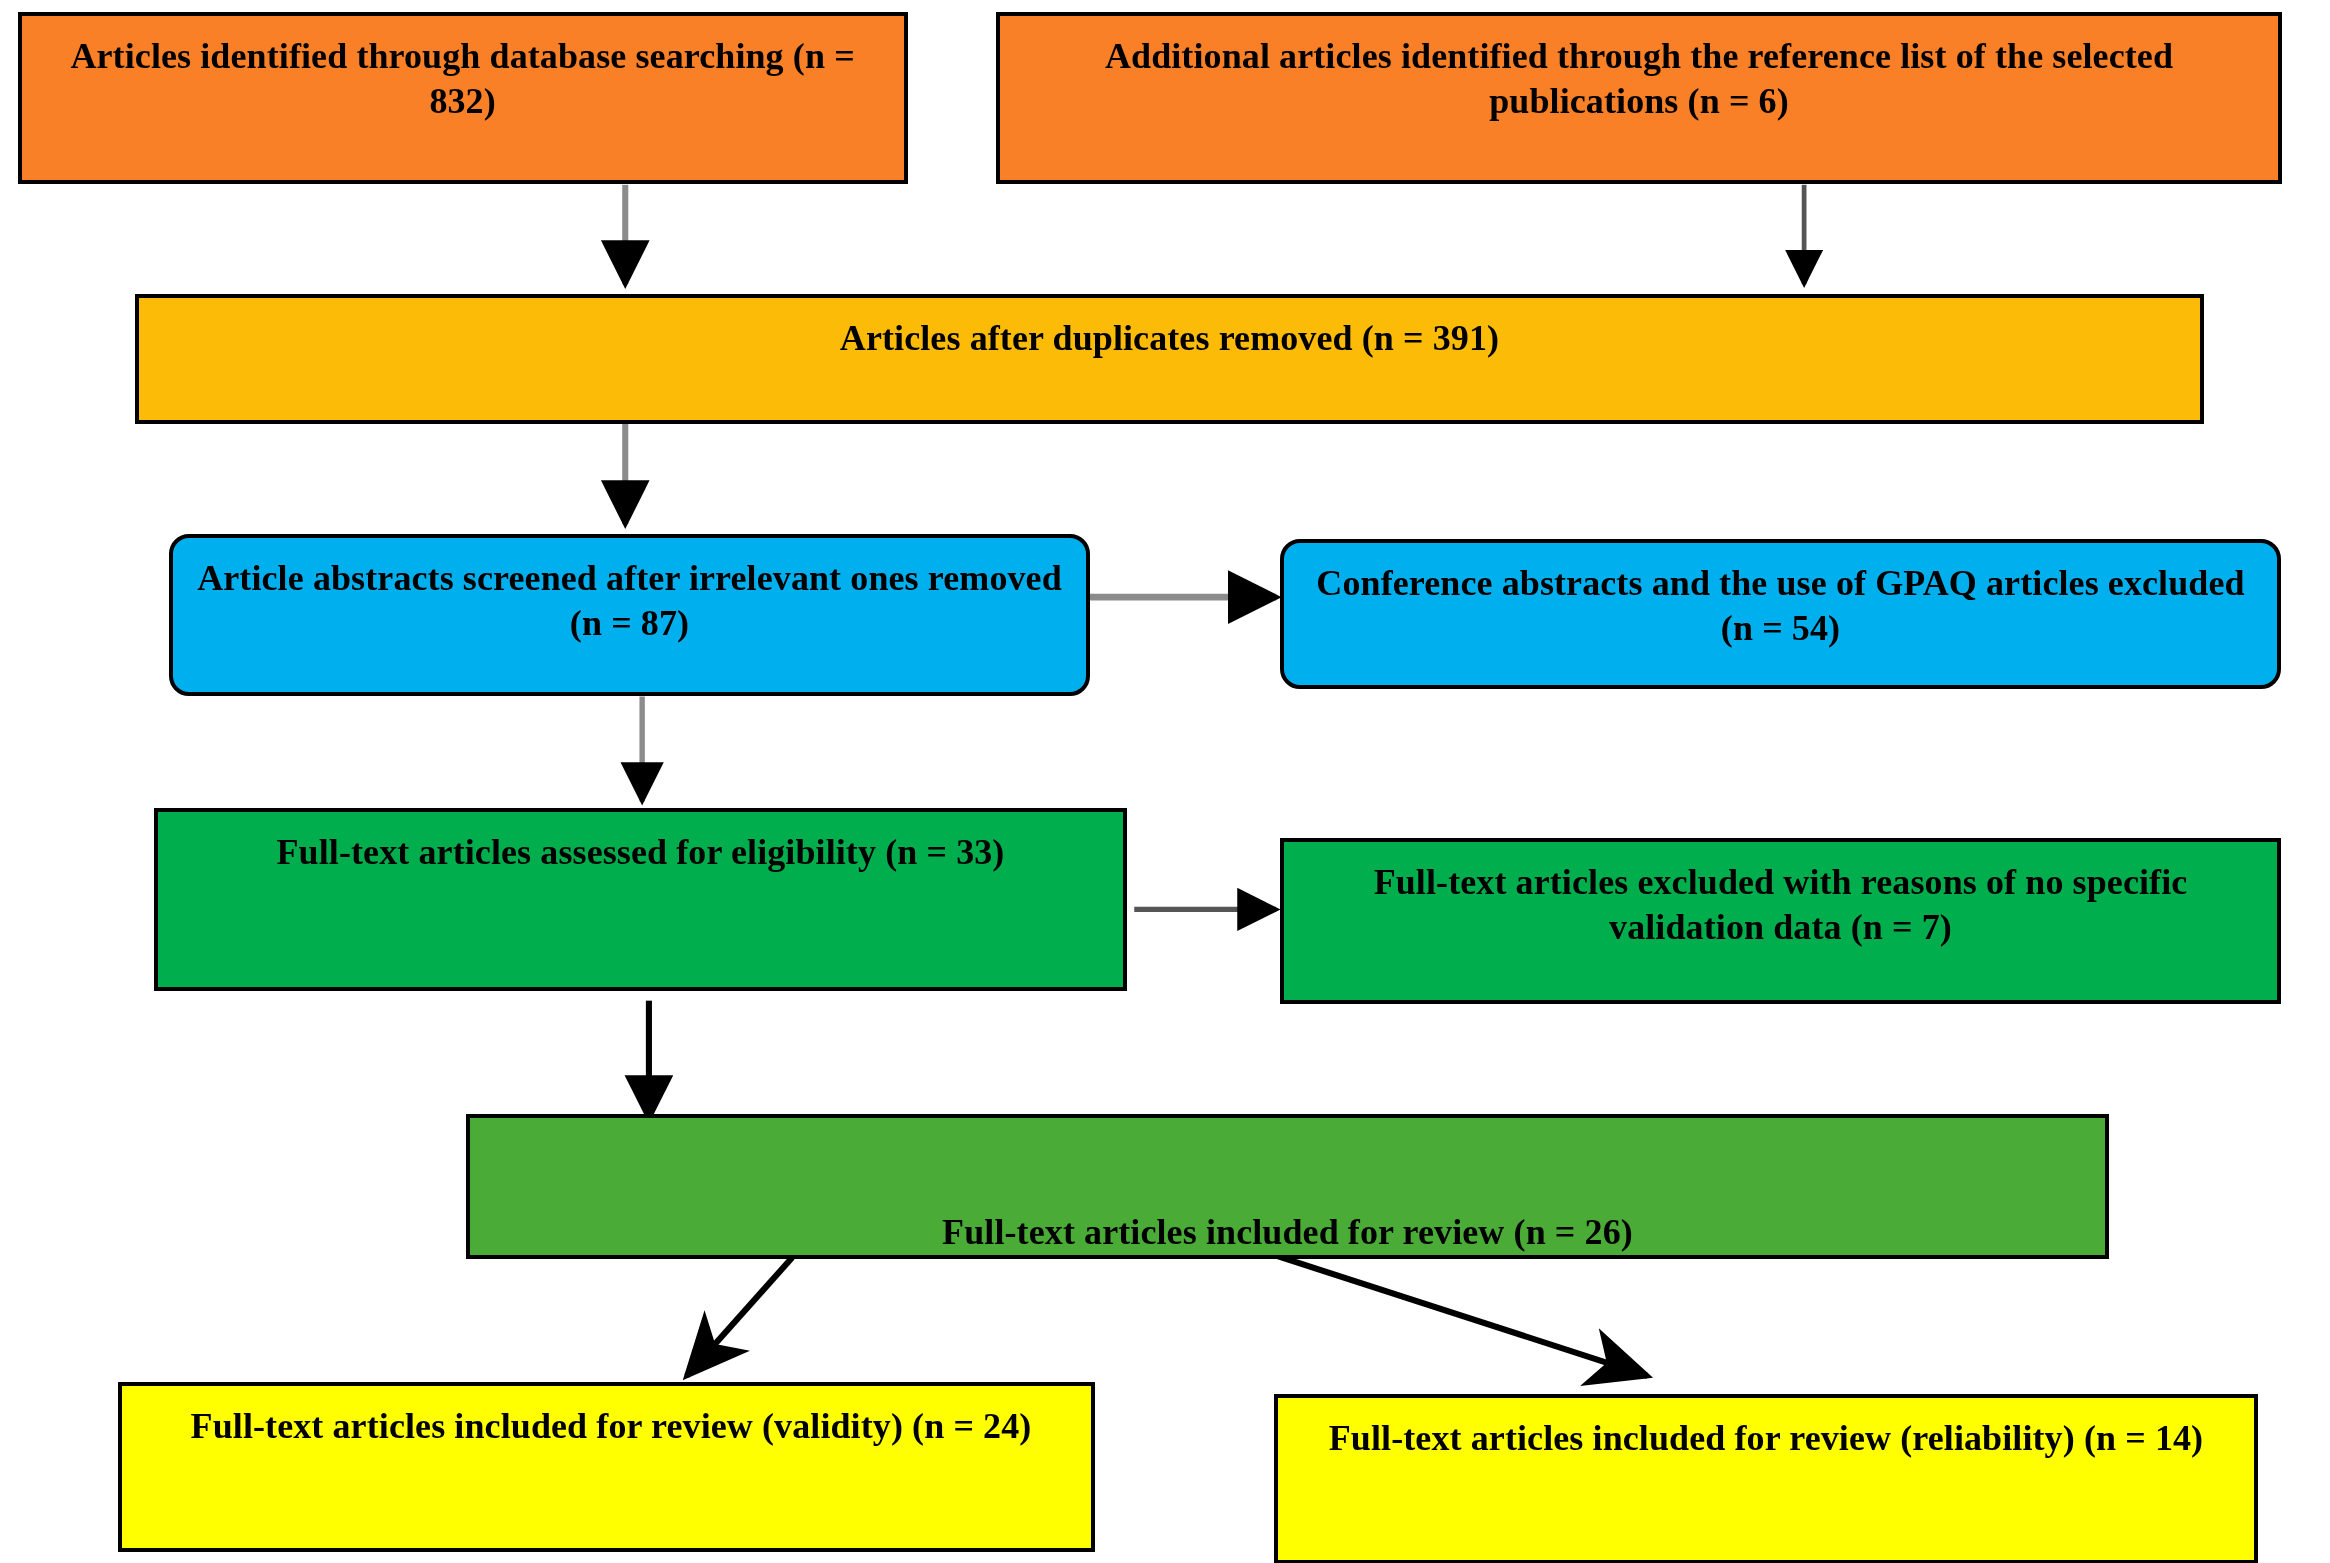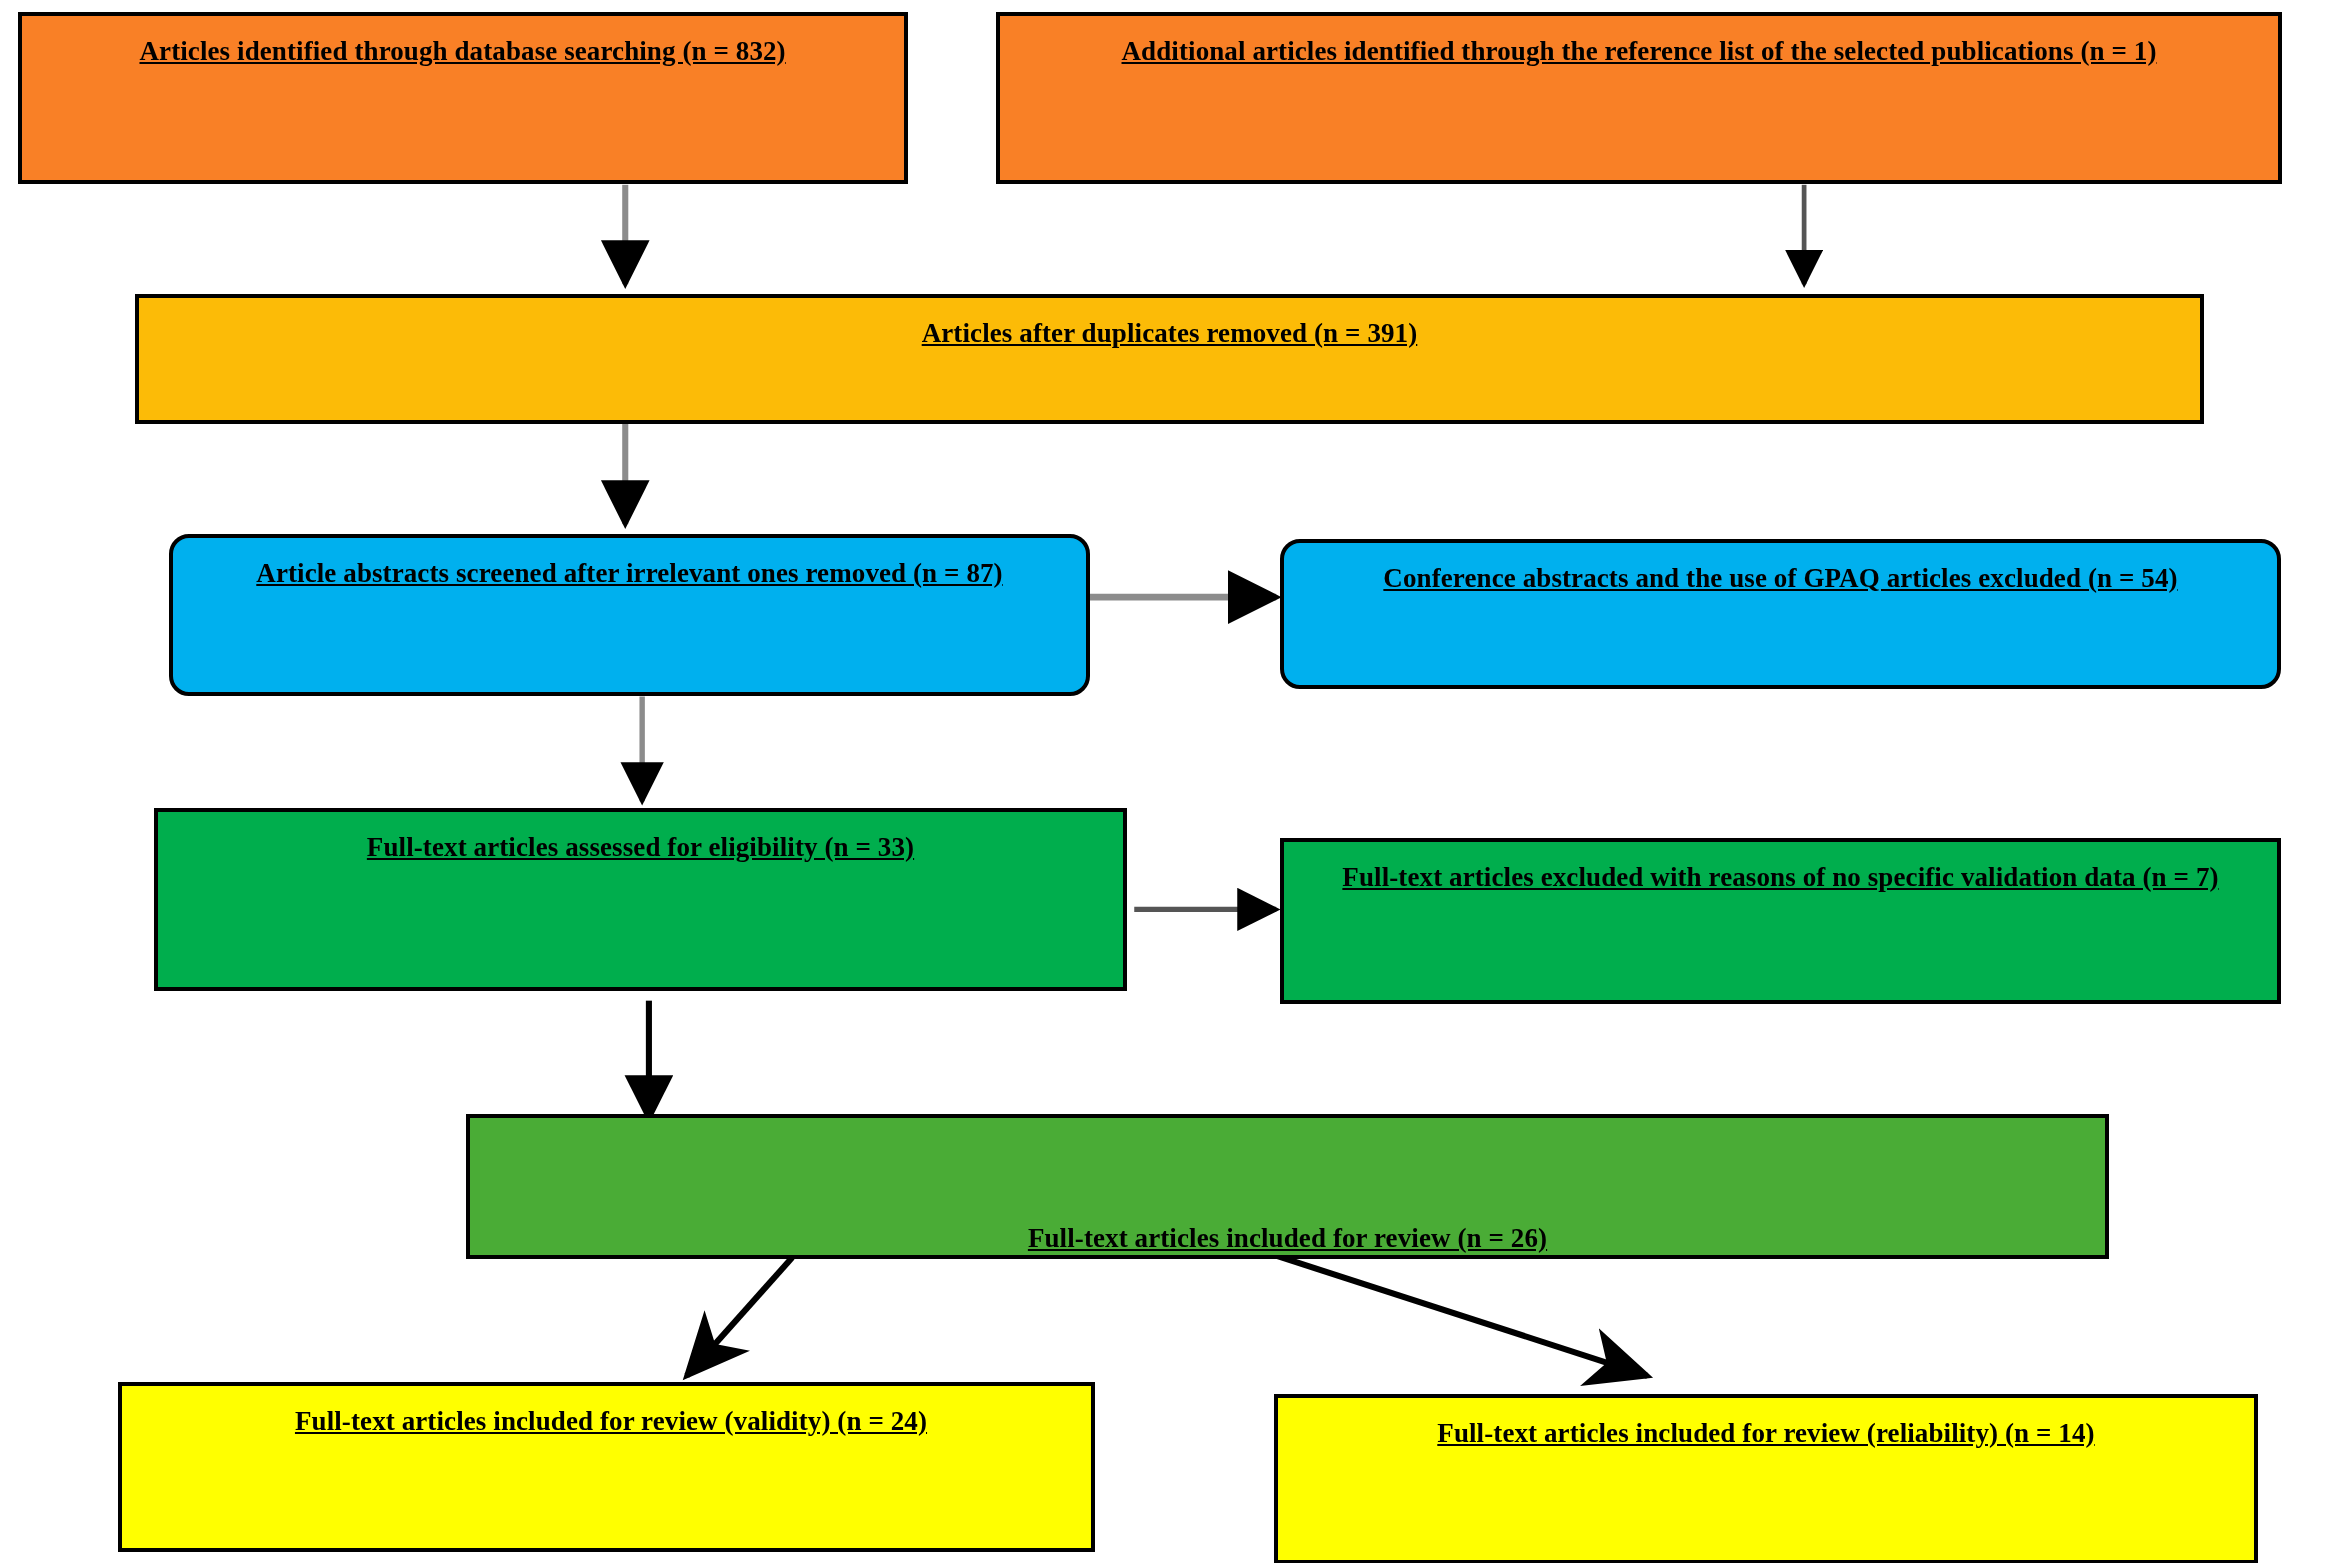--- a/index.html
+++ b/index.html
@@ -19,24 +19,23 @@
   .node {
     position: absolute;
     box-sizing: border-box;
     border: 4.7px solid #000000;
     display: flex;
     align-items: flex-start;
     justify-content: center;
     text-align: center;
     color: #000000;
     font-weight: 700;
-    font-size: 27px;
+    font-size: 36px;
     line-height: 1.26;
     letter-spacing: 0.1px;
-    text-decoration: underline;
   }
   .node .label {
     display: block;
     width: 96%;
     padding-top: 17.6px;
   }
   .n-orange { background: #f98026; }
   .n-amber  { background: #fcbb07; }
   .n-blue   { background: #00b0ee; border-radius: 20px; }
   .n-green  { background: #00ae4d; }
@@ -87,21 +86,21 @@
     <line x1="1172" y1="1860" x2="1016" y2="2035" stroke="#000000" stroke-width="9" marker-end="url(#ah-thin)"></line>
 
     <line x1="1881" y1="1855" x2="2437" y2="2035" stroke="#000000" stroke-width="9" marker-end="url(#ah-thin)"></line>
   </svg>
 
   <div class="node n-orange" style="left:17.6px; top:12px; width:890px; height:172px;">
     <span class="label">Articles identified through database searching (n = 832)</span>
   </div>
 
   <div class="node n-orange" style="left:996px; top:12px; width:1286px; height:172px;">
-    <span class="label">Additional articles identified through the reference list of the selected publications (n =  1)</span>
+    <span class="label">Additional articles identified through the reference list of the selected publications (n =  6)</span>
   </div>
 
   <div class="node n-amber" style="left:135px; top:294px; width:2069px; height:130px;">
     <span class="label">Articles after duplicates removed (n = 391)</span>
   </div>
 
   <div class="node n-blue" style="left:169px; top:534px; width:921px; height:162px;">
     <span class="label">Article abstracts screened after irrelevant ones removed (n = 87)</span>
   </div>
 

